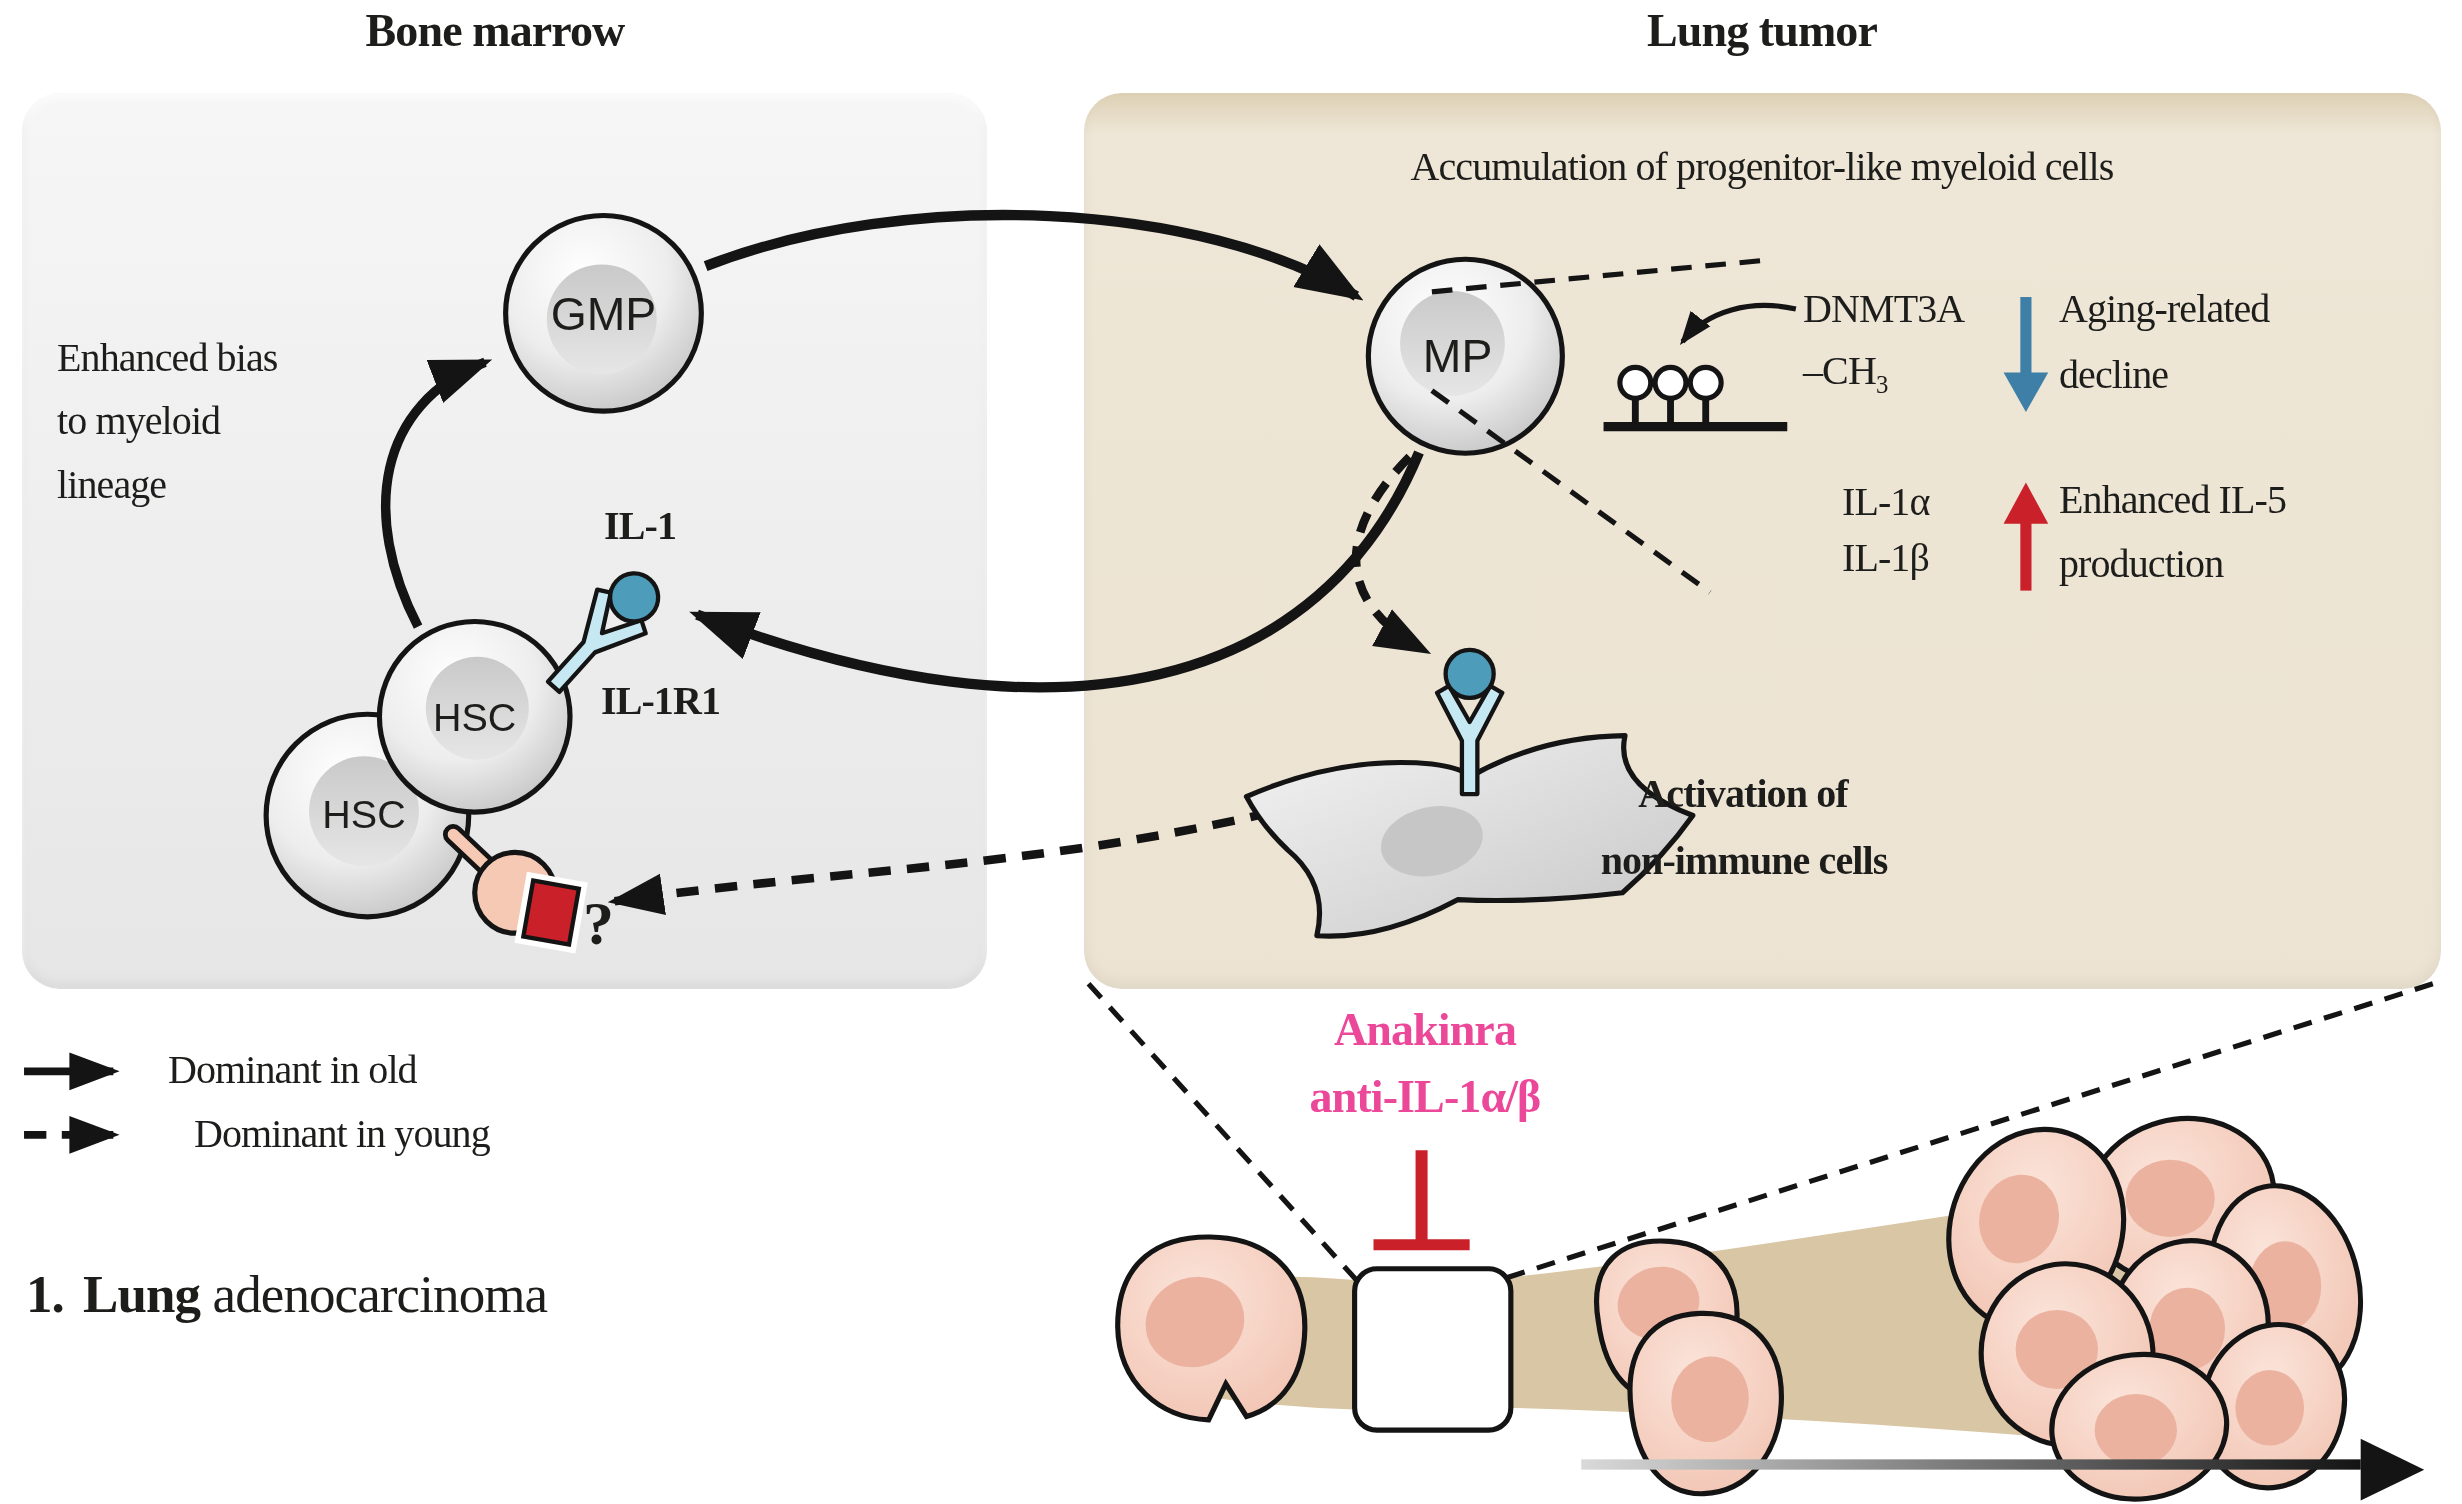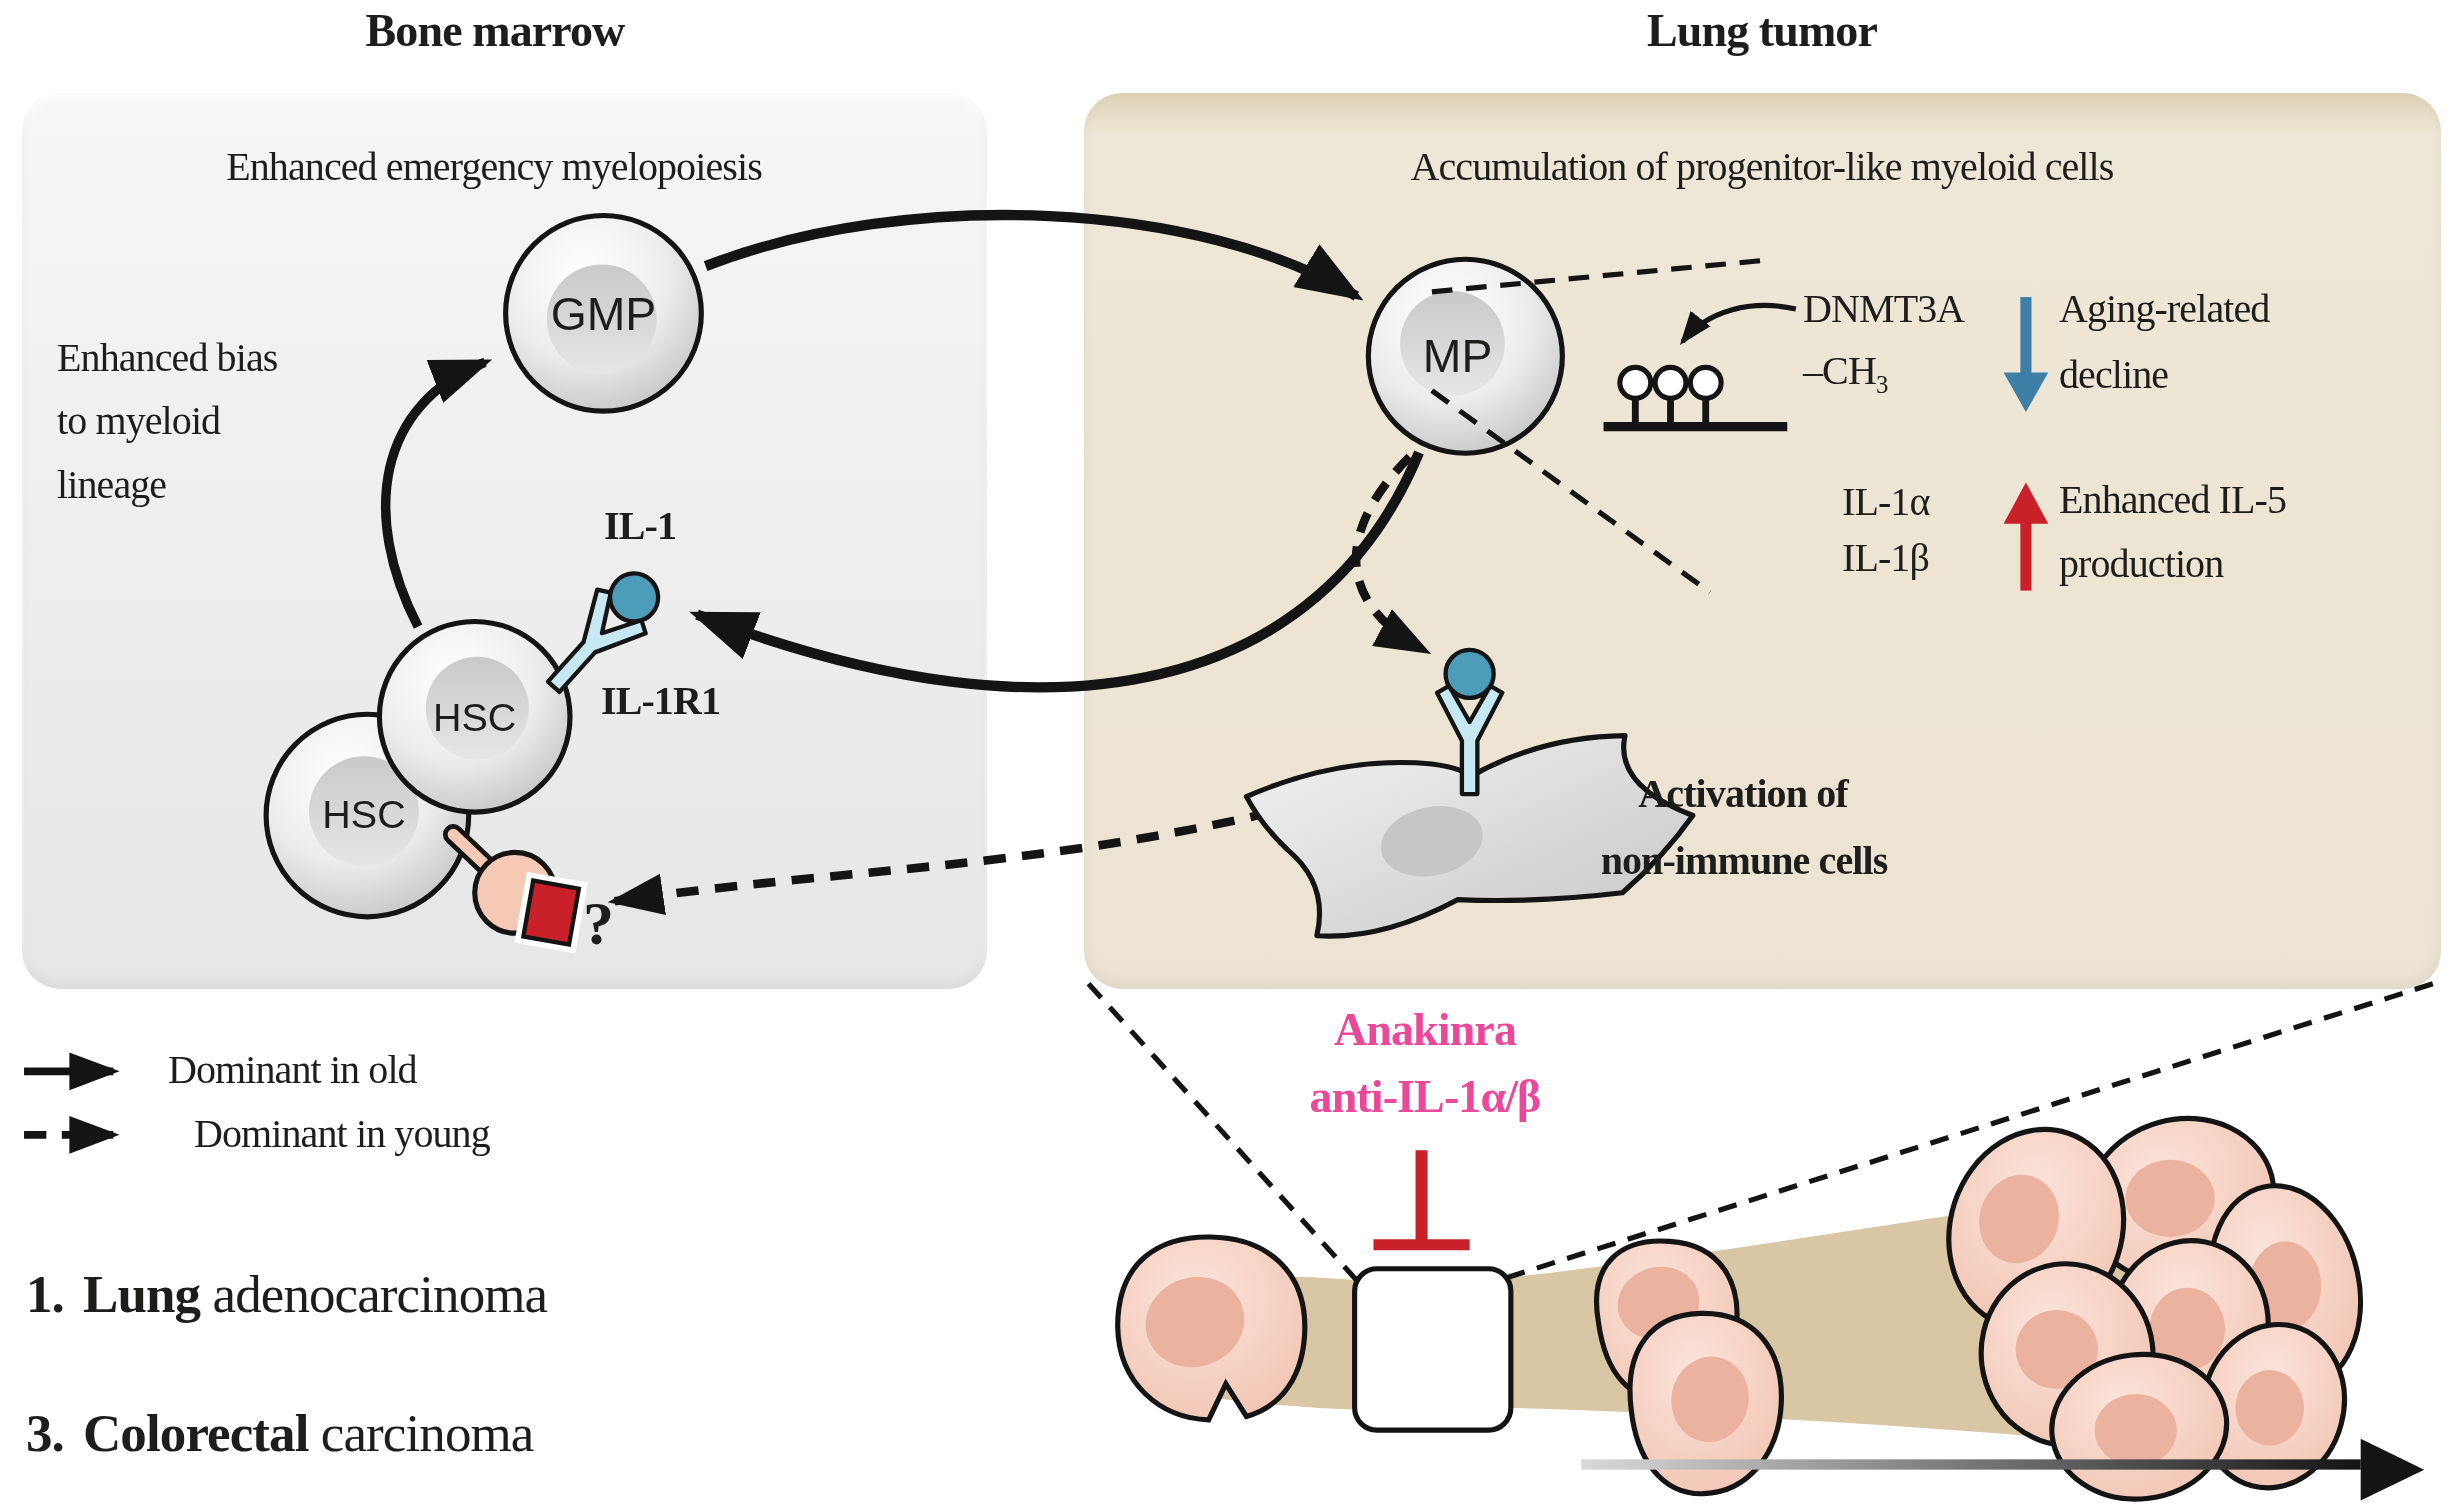--- a/index.html
+++ b/index.html
@@ -241,21 +241,20 @@
       <g transform="translate(1712 925)">
         <path d="M -9 0 L -9 -62 L -38 -118 L -24 -126 L 0 -84 L 24 -126 L 38 -118 L 9 -62 L 9 0 Z" fill="#c6e8f2" stroke="#141414" stroke-width="5" stroke-linejoin="round"></path>
         <circle cx="0" cy="-140" r="28" fill="#4d9cba" stroke="#141414" stroke-width="5"></circle>
       </g>
     </g>
   </svg>
 
   <div class="t c b f54" style="left:495px;top:6.9px;">Bone marrow</div>
   <div class="t c b f54" style="left:1762px;top:6.9px;">Lung tumor</div>
 
-  <div class="t c f47" style="left:494px;top:146px;">Enhanced emergency myelopoiesis</div>
   <div class="t f47" style="left:57px;top:337px;">Enhanced bias</div>
   <div class="t f47" style="left:57px;top:400px;">to myeloid</div>
   <div class="t f47" style="left:57px;top:464px;">lineage</div>
 
   <div class="t c b f47" style="left:640px;top:505px;">IL-1</div>
   <div class="t b f47" style="left:601px;top:680px;">IL-1R1</div>
   <div class="t c b" style="left:598px;top:891px;font-size:62px;">?</div>
 
   <div class="t c f47" style="left:1762px;top:146px;">Accumulation of progenitor-like myeloid cells</div>
 
@@ -271,22 +270,19 @@
 
   <div class="t c b f47" style="left:1743px;top:773px;">Activation of</div>
   <div class="t c b f47" style="left:1744px;top:840px;">non-immune cells</div>
 
   <div class="t f47" style="left:168px;top:1049px;">Dominant in old</div>
   <div class="t f47" style="left:168px;top:1113px;margin-left:26px;">Dominant in young</div>
 
   <div class="t f50 listrow" style="left:26px;top:1267px;">
     <span class="num">1.</span><span class="bw">Lung</span><span> adenocarcinoma</span>
   </div>
-  <div class="t f50 listrow" style="left:26px;top:1406px;">
-    <span class="num">3.</span><span class="bw">Colorectal</span><span> carcinoma</span>
-  </div>
 
   <div class="t c b f54 red" style="left:1425px;top:1006px;">Anakinra</div>
   <div class="t c b f54 red" style="left:1425px;top:1073px;">anti-IL-1α/β</div>
 
 
 </div>
 
 
 </body></html>

